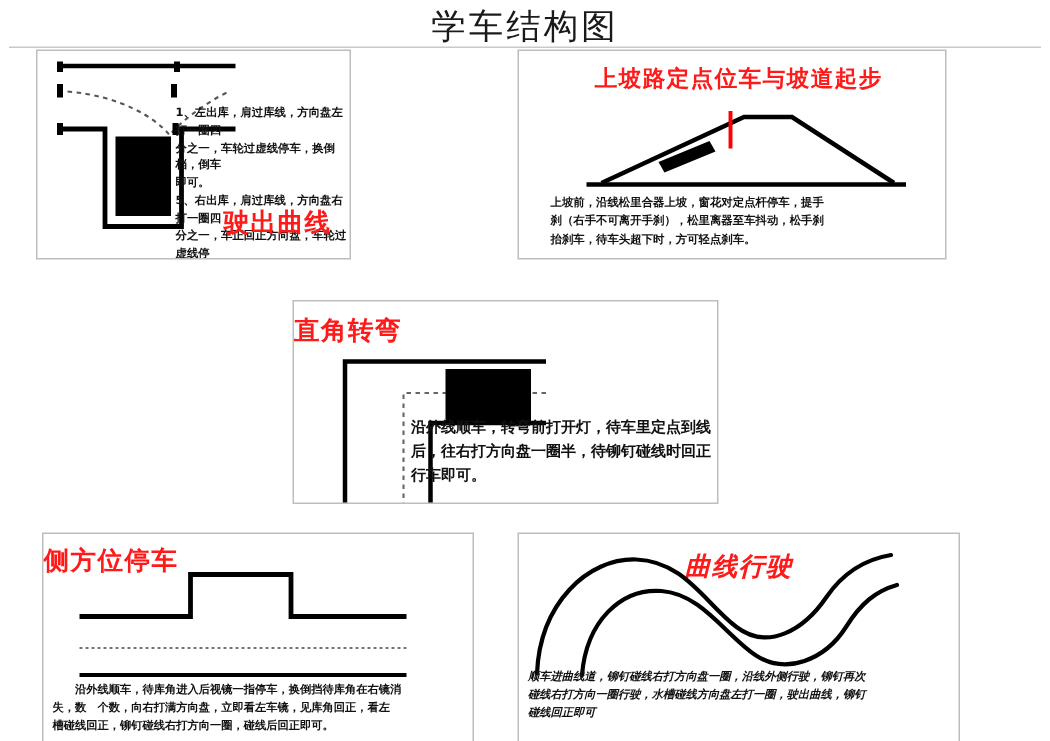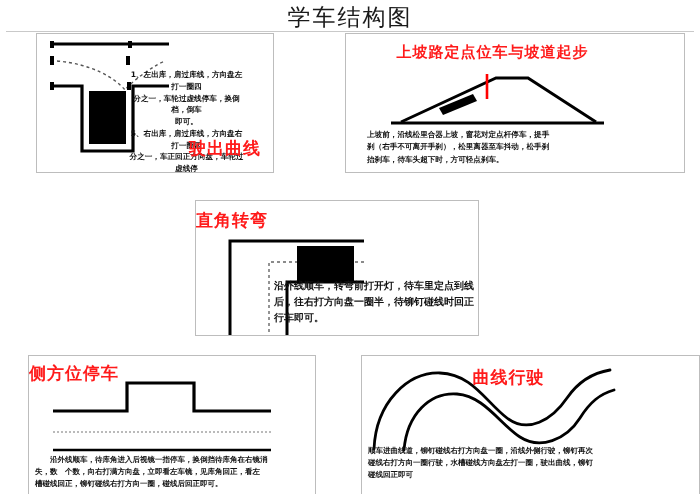--- a/index.html
+++ b/index.html
@@ -41,25 +41,25 @@
     background: #c9c9c9;
   }
   .panel {
     position: absolute;
     border: 1px solid #bdbdbd;
     background: #ffffff;
     box-sizing: border-box;
     overflow: hidden;
   }
   
-  #panel-reverse   { left: 36px;  top: 33px;  width: 238px; height: 140px; text-align: center; }
-  #panel-hill      { left: 345px; top: 33px;  width: 340px; height: 140px; padding-left: 15px; }
+  #panel-reverse   { left: 24px;  top: 33px;  width: 210px; height: 140px; }
+  #panel-hill      { left: 345px; top: 33px;  width: 286px; height: 140px; padding-left: 15px; }
   #panel-right     { left: 195px; top: 200px; width: 284px; height: 136px; }
   #panel-side      { left: 28px;  top: 355px; width: 288px; height: 140px; }
-  #panel-curve     { left: 361px; top: 355px; width: 339px; height: 140px; }
+  #panel-curve     { left: 345px; top: 355px; width: 295px; height: 140px; font-style: italic; }
 
   .red-title {
     position: absolute;
     color: #ff1a1a;
     font-weight: bold;
     font-family: "DejaVu Sans", "Liberation Sans", sans-serif;
     white-space: nowrap;
     letter-spacing: 1px;
   }
   .body-text {

